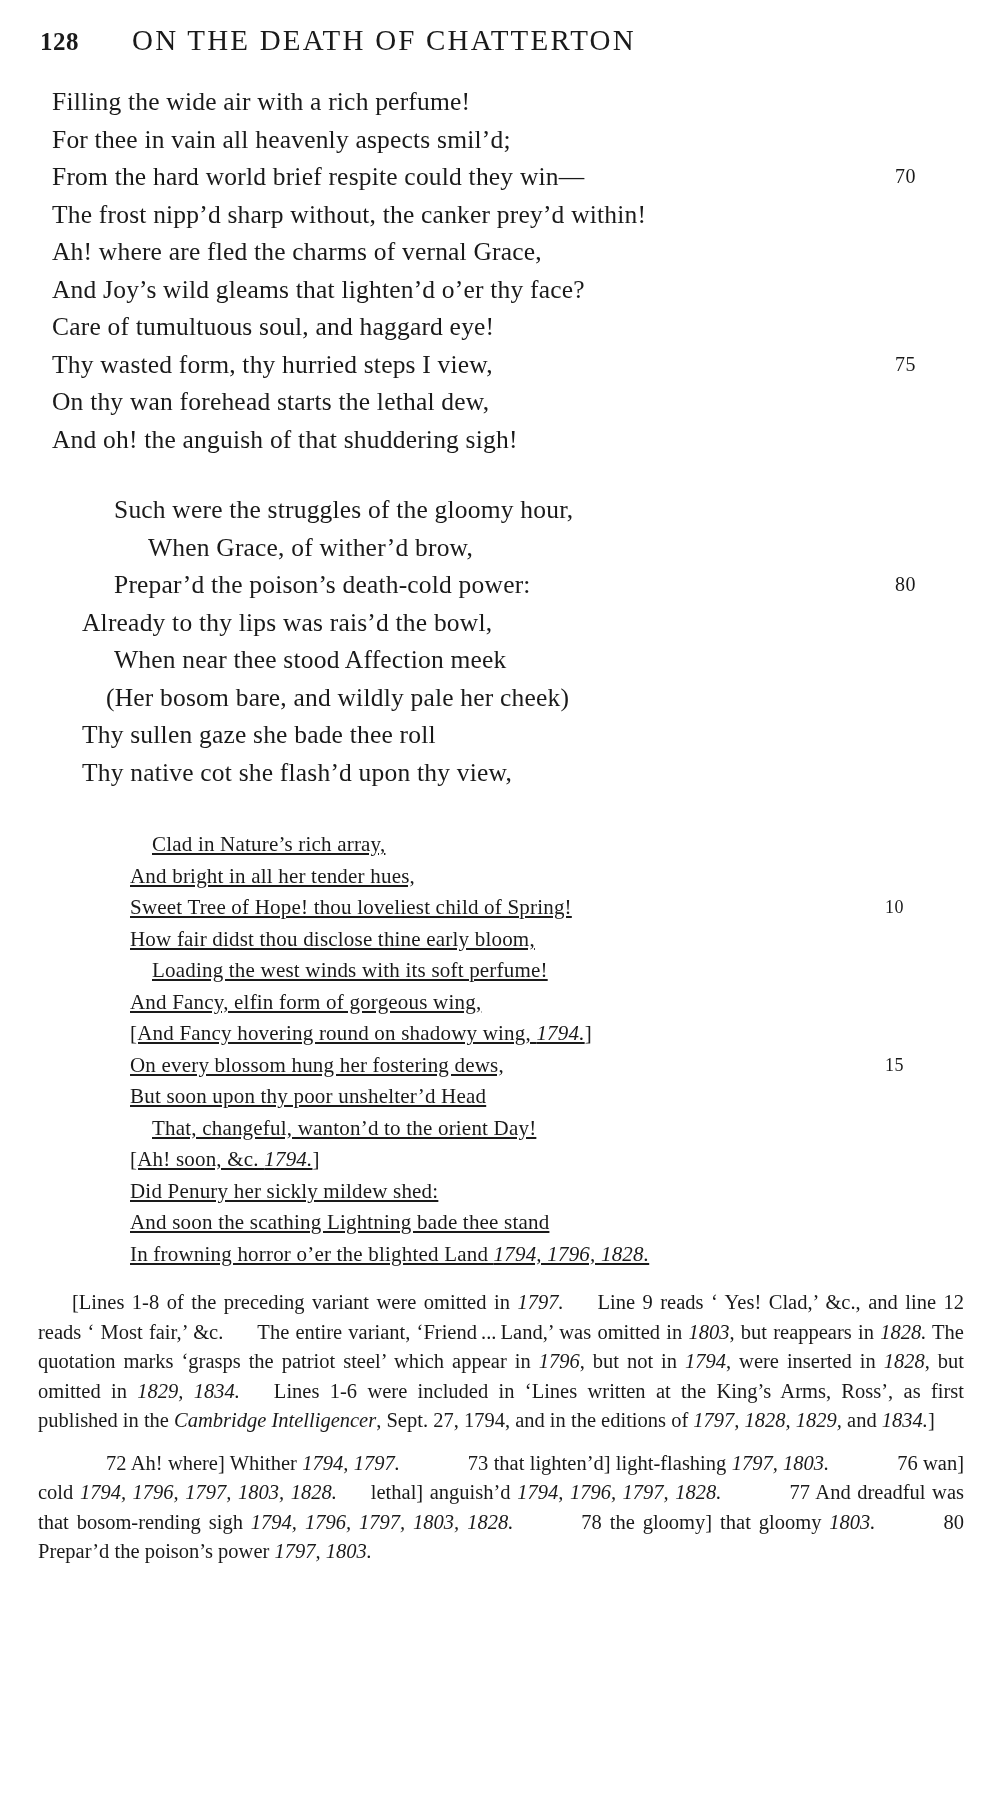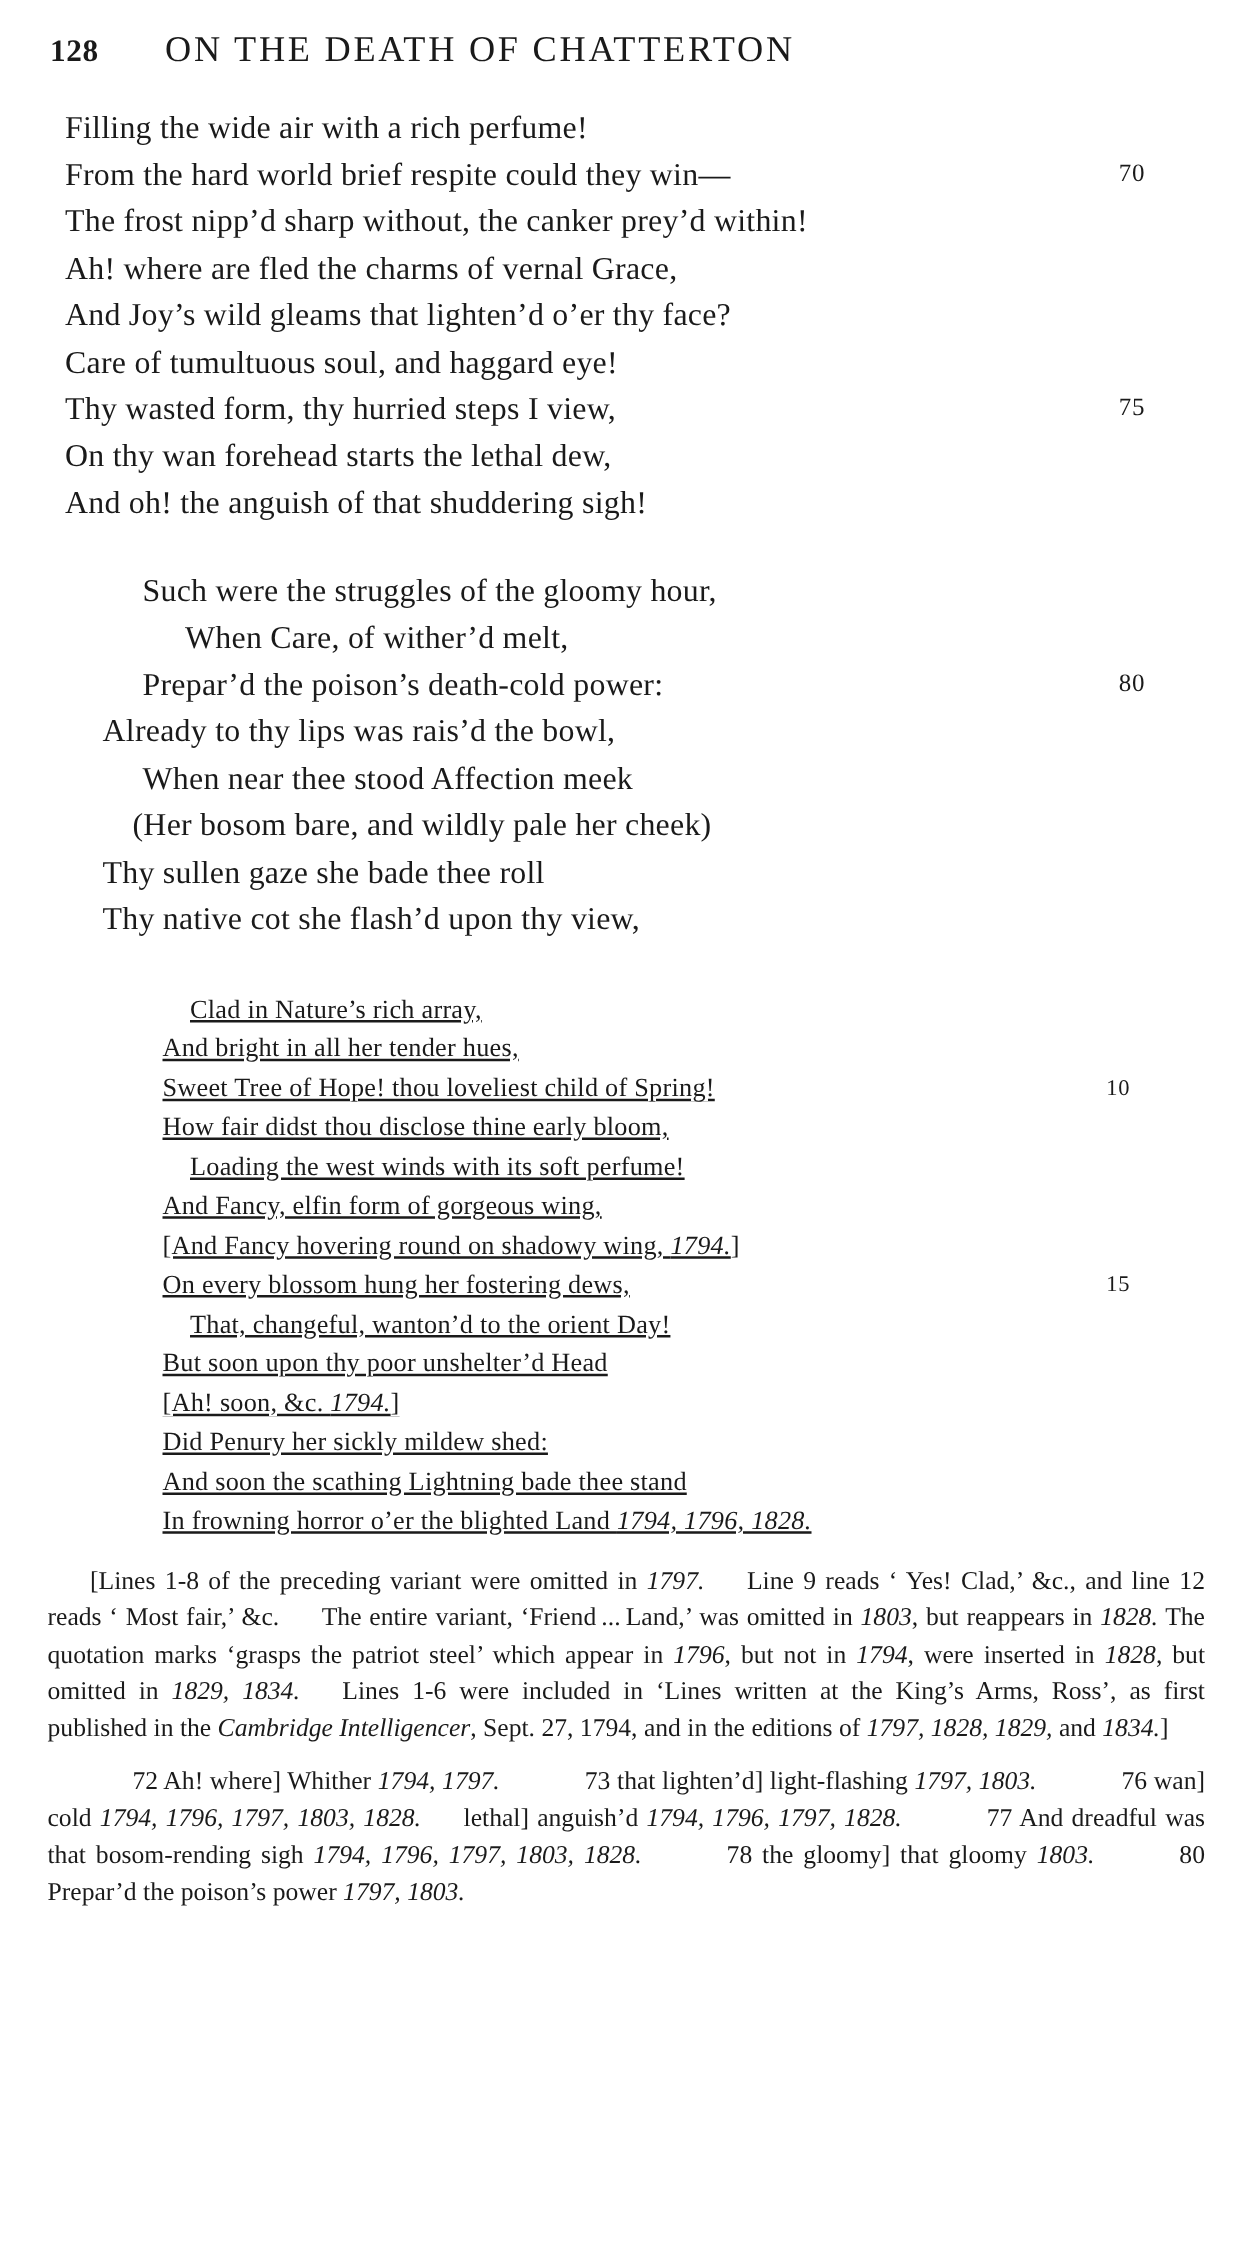--- a/index.html
+++ b/index.html
@@ -118,52 +118,53 @@
 
 <div class="page">
 
   <div class="header">
     <span class="folio">128</span>
     <span class="title">ON THE DEATH OF CHATTERTON</span>
   </div>
 
   <div class="verse block-1">
       <div class="vline"><span style="padding-left: 0px;">Filling the wide air with a rich perfume!</span></div>
+      <div class="vline"><span style="padding-left: 0px;">For thee in vain all heavenly aspects smil’d;</span></div>
       <div class="vline"><span style="padding-left: 0px;">From the hard world brief respite could they win—</span><span class="num">70</span></div>
       <div class="vline"><span style="padding-left: 0px;">The frost nipp’d sharp without, the canker prey’d within!</span></div>
       <div class="vline"><span style="padding-left: 0px;">Ah! where are fled the charms of vernal Grace,</span></div>
       <div class="vline"><span style="padding-left: 0px;">And Joy’s wild gleams that lighten’d o’er thy face?</span></div>
       <div class="vline"><span style="padding-left: 0px;">Care of tumultuous soul, and haggard eye!</span></div>
       <div class="vline"><span style="padding-left: 0px;">Thy wasted form, thy hurried steps I view,</span><span class="num">75</span></div>
       <div class="vline"><span style="padding-left: 0px;">On thy wan forehead starts the lethal dew,</span></div>
       <div class="vline"><span style="padding-left: 0px;">And oh! the anguish of that shuddering sigh!</span></div>
     </div>
 
   <div class="verse block-2">
       <div class="vline"><span style="padding-left: 62px;">Such were the struggles of the gloomy hour,</span></div>
-      <div class="vline"><span style="padding-left: 96px;">When Care, of wither’d melt,</span></div>
+      <div class="vline"><span style="padding-left: 96px;">When Grace, of wither’d brow,</span></div>
       <div class="vline"><span style="padding-left: 62px;">Prepar’d the poison’s death-cold power:</span><span class="num">80</span></div>
       <div class="vline"><span style="padding-left: 30px;">Already to thy lips was rais’d the bowl,</span></div>
       <div class="vline"><span style="padding-left: 62px;">When near thee stood Affection meek</span></div>
       <div class="vline"><span style="padding-left: 54px;">(Her bosom bare, and wildly pale her cheek)</span></div>
       <div class="vline"><span style="padding-left: 30px;">Thy sullen gaze she bade thee roll</span></div>
       <div class="vline"><span style="padding-left: 30px;">Thy native cot she flash’d upon thy view,</span></div>
     </div>
 
   <div class="variant">
       <div class="vline"><span style="padding-left: 100px;">Clad in Nature’s rich array,</span></div>
       <div class="vline"><span style="padding-left: 78px;">And bright in all her tender hues,</span></div>
       <div class="vline"><span style="padding-left: 78px;">Sweet Tree of Hope! thou loveliest child of Spring!</span><span class="num">10</span></div>
       <div class="vline"><span style="padding-left: 78px;">How fair didst thou disclose thine early bloom,</span></div>
       <div class="vline"><span style="padding-left: 100px;">Loading the west winds with its soft perfume!</span></div>
       <div class="vline"><span style="padding-left: 78px;">And Fancy, elfin form of gorgeous wing,</span></div>
       <div class="vline"><span style="padding-left: 78px;">[And Fancy hovering round on shadowy wing, <i>1794.</i>]</span></div>
       <div class="vline"><span style="padding-left: 78px;">On every blossom hung her fostering dews,</span><span class="num">15</span></div>
+      <div class="vline"><span style="padding-left: 78px;">But soon upon thy poor unshelter’d Head</span></div>
       <div class="vline"><span style="padding-left: 100px;">That, changeful, wanton’d to the orient Day!</span></div>
-      <div class="vline"><span style="padding-left: 78px;">But soon upon thy poor unshelter’d Head</span></div>
       <div class="vline"><span style="padding-left: 78px;">[Ah! soon, &amp;c. <i>1794.</i>]</span></div>
       <div class="vline"><span style="padding-left: 78px;">Did Penury her sickly mildew shed:</span></div>
       <div class="vline"><span style="padding-left: 78px;">And soon the scathing Lightning bade thee stand</span></div>
       <div class="vline"><span style="padding-left: 78px;">In frowning horror o’er the blighted Land <i>1794, 1796, 1828.</i></span></div>
     </div>
 
   <div class="notes">
     <p><span class="indent"></span>[Lines 1-8 of the preceding variant were omitted in <i>1797.</i><span class="gap"></span>Line 9 reads ‘ Yes! Clad,’ &amp;c., and line 12 reads ‘ Most fair,’ &amp;c.<span class="gap"></span>The entire variant, ‘Friend ... Land,’ was omitted in <i>1803</i>, but reappears in <i>1828.</i> The quotation marks ‘grasps the patriot steel’ which appear in <i>1796</i>, but not in <i>1794</i>, were inserted in <i>1828</i>, but omitted in <i>1829, 1834.</i><span class="gap"></span>Lines 1-6 were included in ‘Lines written at the King’s Arms, Ross’, as first published in the <i>Cambridge Intelligencer</i>, Sept. 27, 1794, and in the editions of <i>1797, 1828, 1829,</i> and <i>1834.</i>]</p>
     <p class="second"><span class="indent"></span><span class="gap"></span>72 Ah! where] Whither <i>1794, 1797.</i><span class="gap"></span><span class="gap"></span>73 that lighten’d] light-flashing <i>1797, 1803.</i><span class="gap"></span><span class="gap"></span>76 wan] cold <i>1794, 1796, 1797, 1803, 1828.</i><span class="gap"></span>lethal] anguish’d <i>1794, 1796, 1797, 1828.</i><span class="gap"></span><span class="gap"></span>77 And dreadful was that bosom-rending sigh <i>1794, 1796, 1797, 1803, 1828.</i><span class="gap"></span><span class="gap"></span>78 the gloomy] that gloomy <i>1803.</i><span class="gap"></span><span class="gap"></span>80 Prepar’d the poison’s power <i>1797, 1803.</i></p>
   </div>

